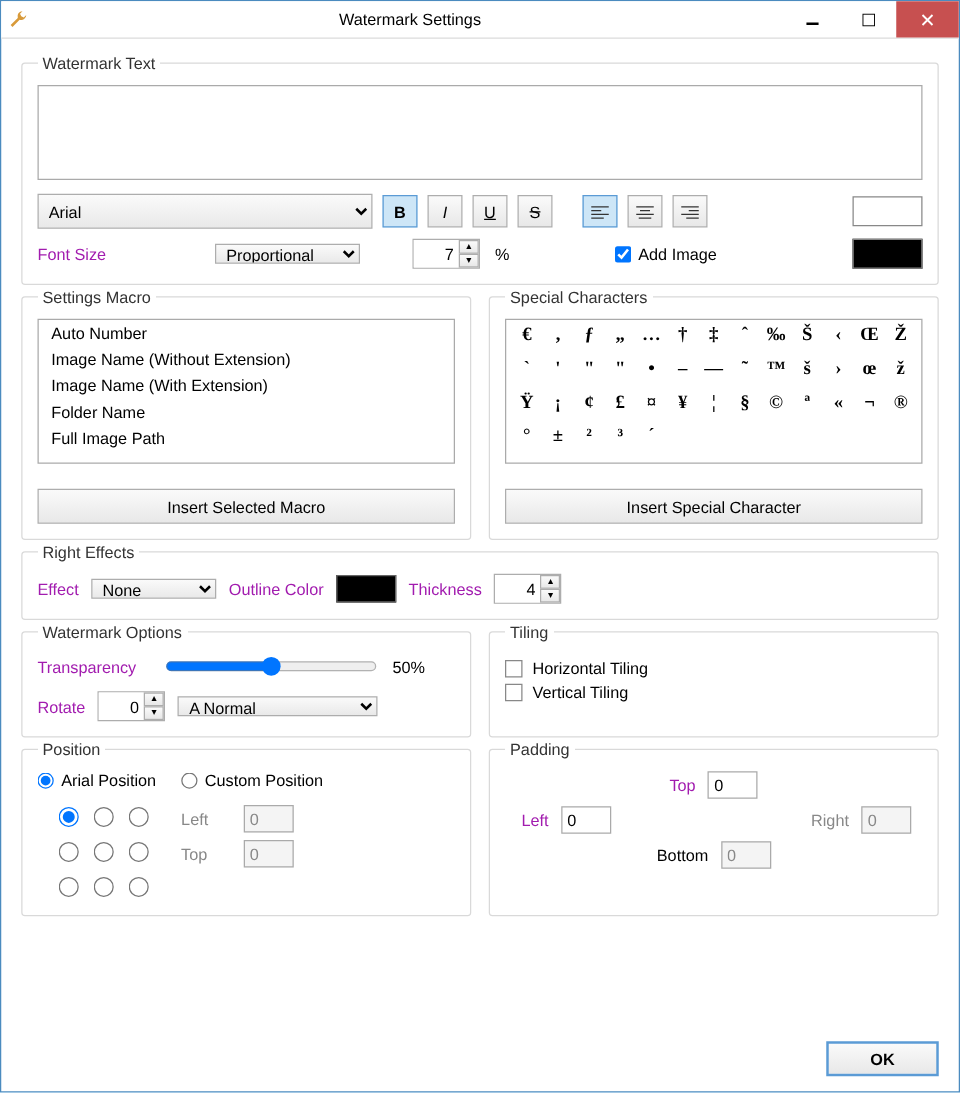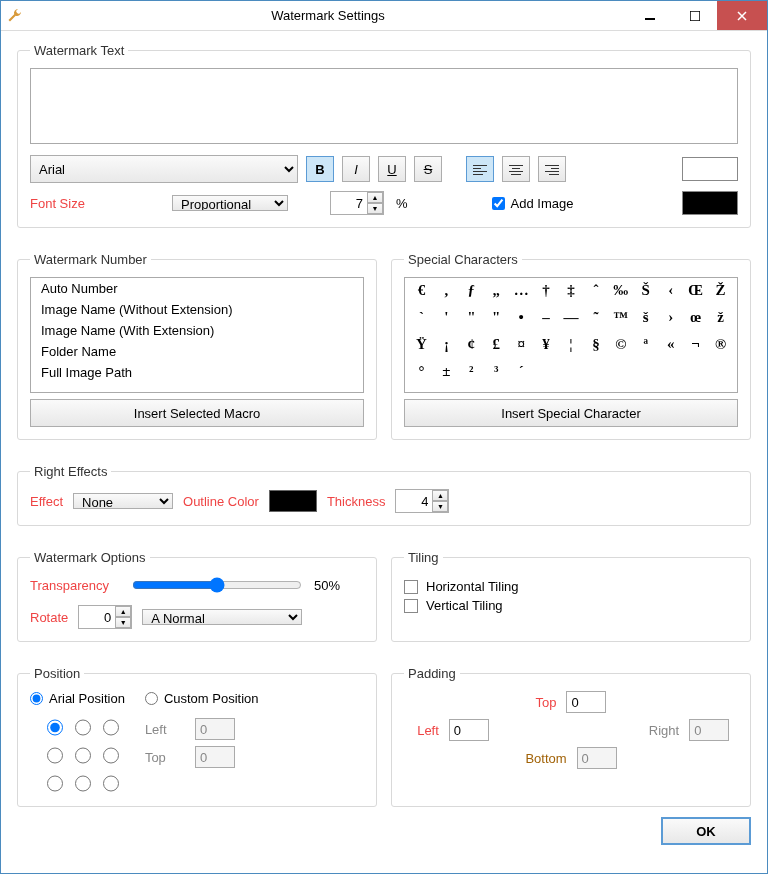--- a/index.html
+++ b/index.html
@@ -6,71 +6,71 @@
 body { margin: 0; background: #5ba4d7; width: 768px; height: 874px; overflow: hidden; }
 .window { width: 768px; height: 874px; background: #fff; border: 1px solid #4b8bbf; display: flex; flex-direction: column; }
 .titlebar { height: 30px; background: #fff; display: flex; align-items: center; border-bottom: 1px solid #dcdcdc; }
 .titlebar-icon { width: 16px; height: 16px; margin: 0 6px; }
 .titlebar-title { flex: 1; text-align: center; color: #000; }
 .titlebar-btns { display: flex; height: 100%; }
 .tbtn { width: 45px; display: flex; align-items: center; justify-content: center; color: #000; }
 .tbtn.close { background: #c75050; color: #fff; width: 50px; }
 .tbtn svg { width: 10px; height: 10px; }
 
-.content { padding: 12px 16px 10px 16px; flex: 1; display: flex; flex-direction: column; gap: 2px; justify-content: space-between; }
+.content { padding: 12px 16px 10px 16px; flex: 1; display: flex; flex-direction: column; gap: 2px; }
 fieldset { border: 1px solid #d9d9d9; border-radius: 3px; padding: 10px 12px 12px 12px; margin: 0; }
 legend { color: #333; padding: 0 4px; }
 
 textarea.wm-text { width: 100%; height: 76px; resize: none; border: 1px solid #aaa; padding: 2px; outline: none; background:#fff;}
 
 .font-row { display: flex; align-items: center; gap: 8px; margin-top: 8px; }
 select.font { flex: 0 0 268px; height: 28px; background: linear-gradient(#fafafa,#e9e9e9); border:1px solid #adadad; padding: 0 4px; }
 .tbtn2 { width: 28px; height: 26px; border: 1px solid #adadad; background: linear-gradient(#fafafa,#e8e8e8); display: inline-flex; align-items: center; justify-content: center; font-family: "Times New Roman", serif; font-size:14px;}
 .tbtn2.active { background: #cde6f7; border-color:#5b9bd5;}
 .align-icon{display:inline-block;width:14px;height:12px;}
 .align-icon span{display:block;height:1px;background:#333;margin:2px 0;}
 .color-swatch { width:56px; height:24px; border:1px solid #888; margin-left:auto;}
 .color-swatch.white{background:#fff;}
 .color-swatch.black{background:#000;}
 
 .fontsize-row { display:flex; align-items:center; gap:12px; margin-top:8px;}
-.label{color:#ef4444;}
+.label{color:#a21caf;}
 select.small { width:116px; height:16px; background:linear-gradient(#fafafa,#e9e9e9); border:1px solid #adadad; padding:0 4px;}
 .num-wrap{display:inline-flex;align-items:stretch;height:24px;border:1px solid #adadad;}
 .num-wrap input{width:36px;border:none;text-align:right;padding:0 4px;outline:none;}
 .spinner{display:flex;flex-direction:column;width:16px;}
 .spinner button{flex:1;border:1px solid #adadad;background:linear-gradient(#fafafa,#e8e8e8);padding:0;font-size:7px;line-height:1;}
 .chk{display:inline-flex;align-items:center;gap:6px;}
 .chk input{margin:0;}
 
 .two-col{display:flex;gap:14px;}
 .two-col > fieldset{flex:1;min-width:0;}
 
 .listbox{border:1px solid #aaa;height:116px;overflow-y:scroll;background:#fff;}
 .listbox .item{padding:3px 10px;cursor:default;}
-.wide-btn{width:100%;height:28px;margin-top:6px;border:1px solid #adadad;background:linear-gradient(#fafafa,#e8e8e8);}
+.wide-btn{width:100%;height:28px;margin-top:20px;border:1px solid #adadad;background:linear-gradient(#fafafa,#e8e8e8);}
 
 .chars{border:1px solid #aaa;height:116px;overflow-y:scroll;background:#fff;padding:4px 6px;display:grid;grid-template-columns:repeat(13,1fr);gap:2px 4px;}
 .chars span{text-align:center;font-family:"Times New Roman",serif;font-size:15px;font-weight:bold;}
 
 .effects-row{display:flex;align-items:center;gap:10px;}
 .color-box{width:48px;height:22px;background:#000;border:1px solid #666;}
 
 .options-inner{display:flex;flex-direction:column;gap:10px;}
 .row{display:flex;align-items:center;gap:10px;}
 .slider{width:170px;}
 .tiling-row{display:flex;align-items:center;gap:8px;margin:4px 0;}
 .chkbox{width:14px;height:14px;border:1px solid #888;background:#fff;}
 
 .pos-inner{display:flex;gap:20px;}
 .radiogrid{display:grid;grid-template-columns:repeat(3,24px);grid-auto-rows:24px;gap:4px;margin:6px 0 0 12px;}
 .padding-grid{display:grid;grid-template-columns:1fr auto 1fr auto 1fr;grid-template-rows:auto auto auto;align-items:center;gap:6px 10px;justify-items:center;}
 input.pnum{width:40px;height:22px;border:1px solid #aaa;padding:0 4px;}
 input.pnum[disabled]{background:#f4f4f4;color:#888;}
-.bottombar{display:flex;justify-content:flex-end;padding:0 16px 28px 0;}
+.bottombar{display:flex;justify-content:flex-end;padding:0 16px 12px 0;}
 .ok-btn{width:90px;height:28px;border:2px solid #5b9bd5;background:linear-gradient(#fafafa,#e8e8e8);font-weight:bold;}
 </style>
 </head>
 <body>
 
 <div class="window">
   <div class="titlebar">
     <svg class="titlebar-icon" viewBox="0 0 16 16">
         <path fill="#d89a3a" d="M14 4a4 4 0 0 1-5.3 3.8L3 13.5 1.5 12l5.7-5.7A4 4 0 0 1 11 1l-2 2 1 2 2 1 2-2z"></path>
       </svg>
@@ -158,21 +158,21 @@
         <label class="chk">
             <input type="checkbox" checked="" style="">
             <span>Add Image</span>
           </label>
         <div class="color-swatch black"></div>
       </div>
     </fieldset>
 
     <div class="two-col">
       <fieldset>
-        <legend>Watermark Number</legend>
+        <legend>Settings Macro</legend>
         <div class="listbox" id="macro-list">
             <div class="item">Auto Number</div>
             <div class="item">Image Name (Without Extension)</div>
             <div class="item">Image Name (With Extension)</div>
             <div class="item">Folder Name</div>
             <div class="item">Full Image Path</div>
           </div>
         <button class="wide-btn">Insert Selected Macro</button>
       </fieldset>
       <fieldset>
@@ -335,21 +335,21 @@
           <span></span>
             <span></span>
             <span></span>
           <div class="row">
               <span class="label" style="color:#888">Right</span>
               <input class="pnum" disabled="" value="0" style="">
             </div>
           <span></span>
             <span></span>
           <div class="row">
-              <span class="label" style="color:#a16207">Bottom</span>
+              <span class="label" style="color:#000000">Bottom</span>
               <input class="pnum" disabled="" value="0" style="">
             </div>
           <span></span>
             <span></span>
         </div>
       </fieldset>
     </div>
 
   </div>
   <div class="bottombar">

